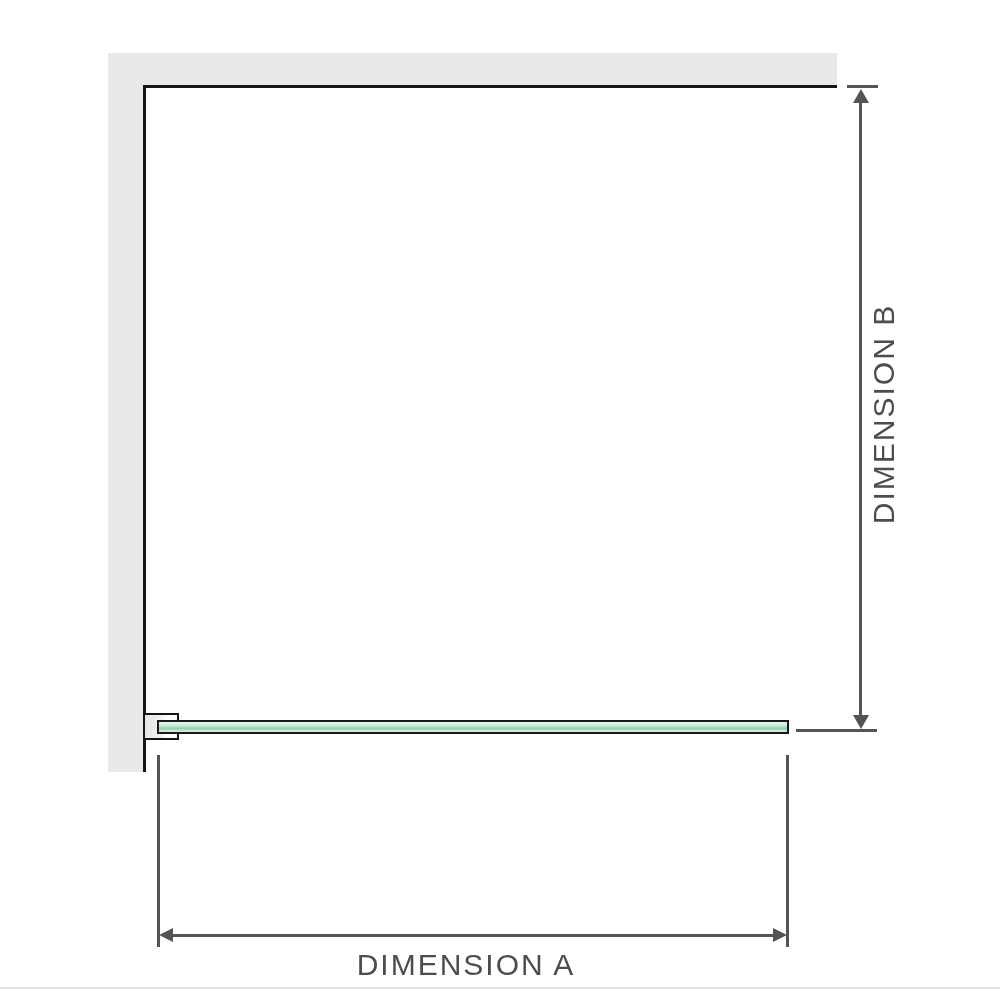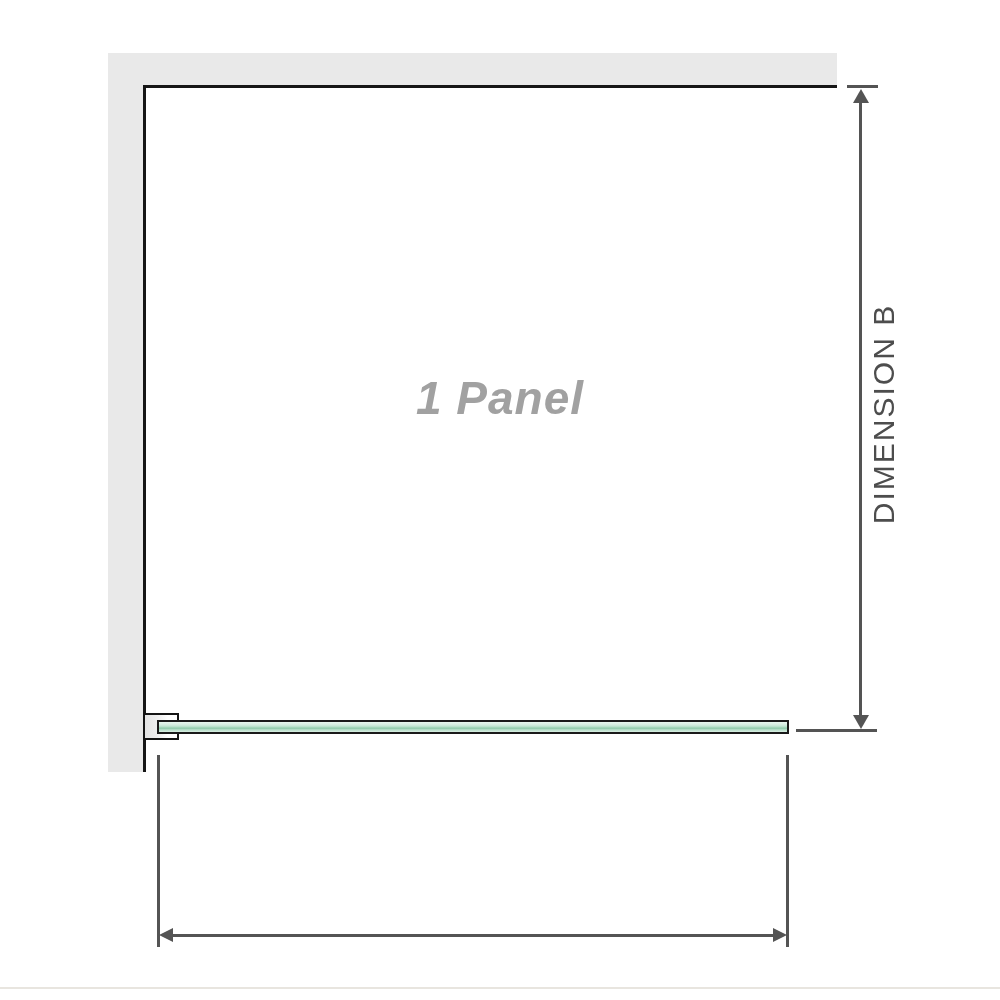--- a/index.html
+++ b/index.html
@@ -146,33 +146,33 @@
 </head>
 <body>
 
 <div class="canvas">
 
   <div class="wall-h"></div>
   <div class="wall-v"></div>
   <div class="wall-edge-h"></div>
   <div class="wall-edge-v"></div>
 
-  <div class="panel-label">1 Panel</div>
 
   <div class="clamp"></div>
   <div class="glass"></div>
 
   <div class="dim dimb-tick-top"></div>
   <div class="dim dimb-tick-bottom"></div>
   <div class="dim dimb-line"></div>
   <div class="arrow arrow-up"></div>
   <div class="arrow arrow-down"></div>
   <div class="dim-label dimb-label">DIMENSION B</div>
 
   <div class="dim dima-ext-left"></div>
   <div class="dim dima-ext-right"></div>
   <div class="dim dima-line"></div>
   <div class="arrow arrow-left"></div>
   <div class="arrow arrow-right"></div>
+  <div class="dim-label dima-label">DIMENSION A</div>
 
   <div class="baseline"></div>
 
 </div>
 
 </body></html>

